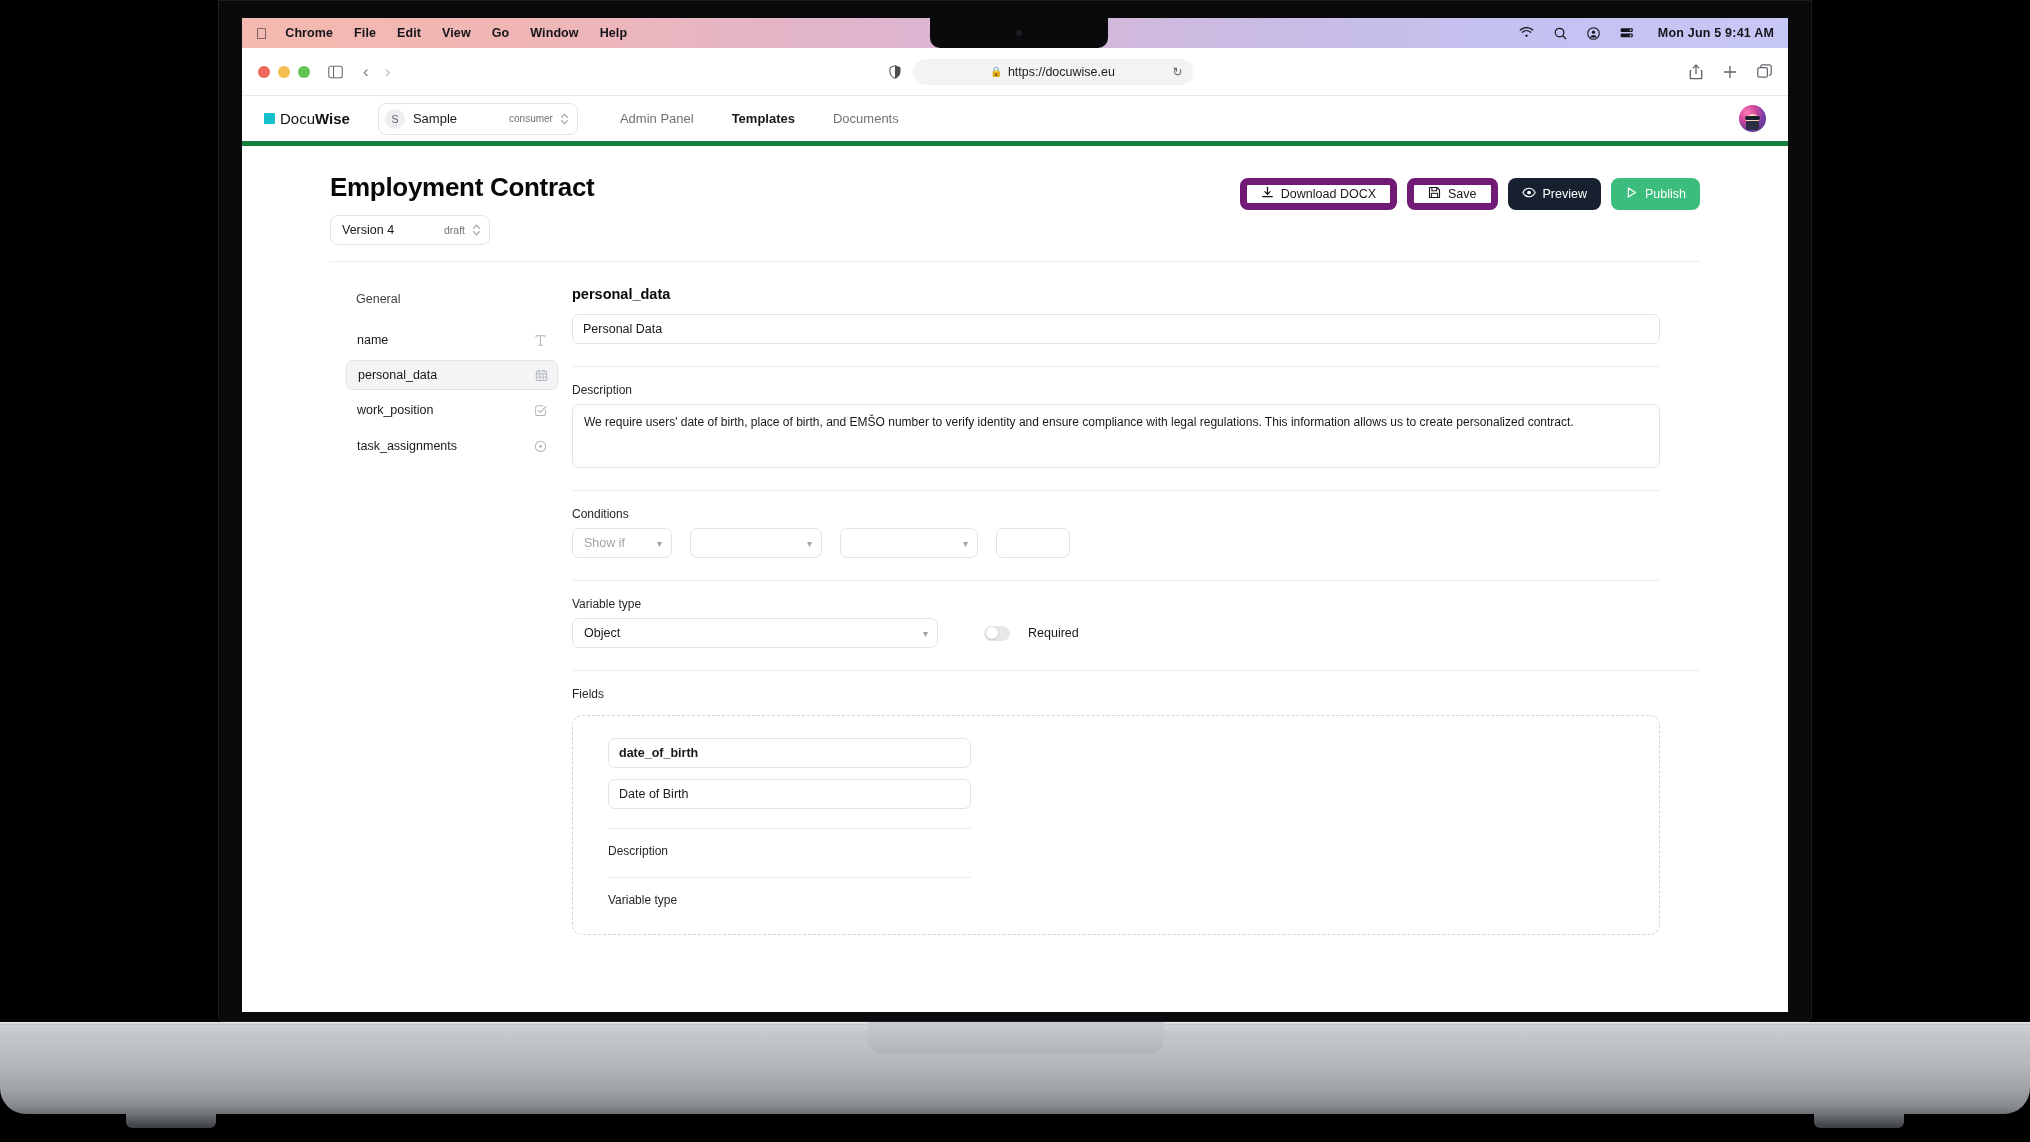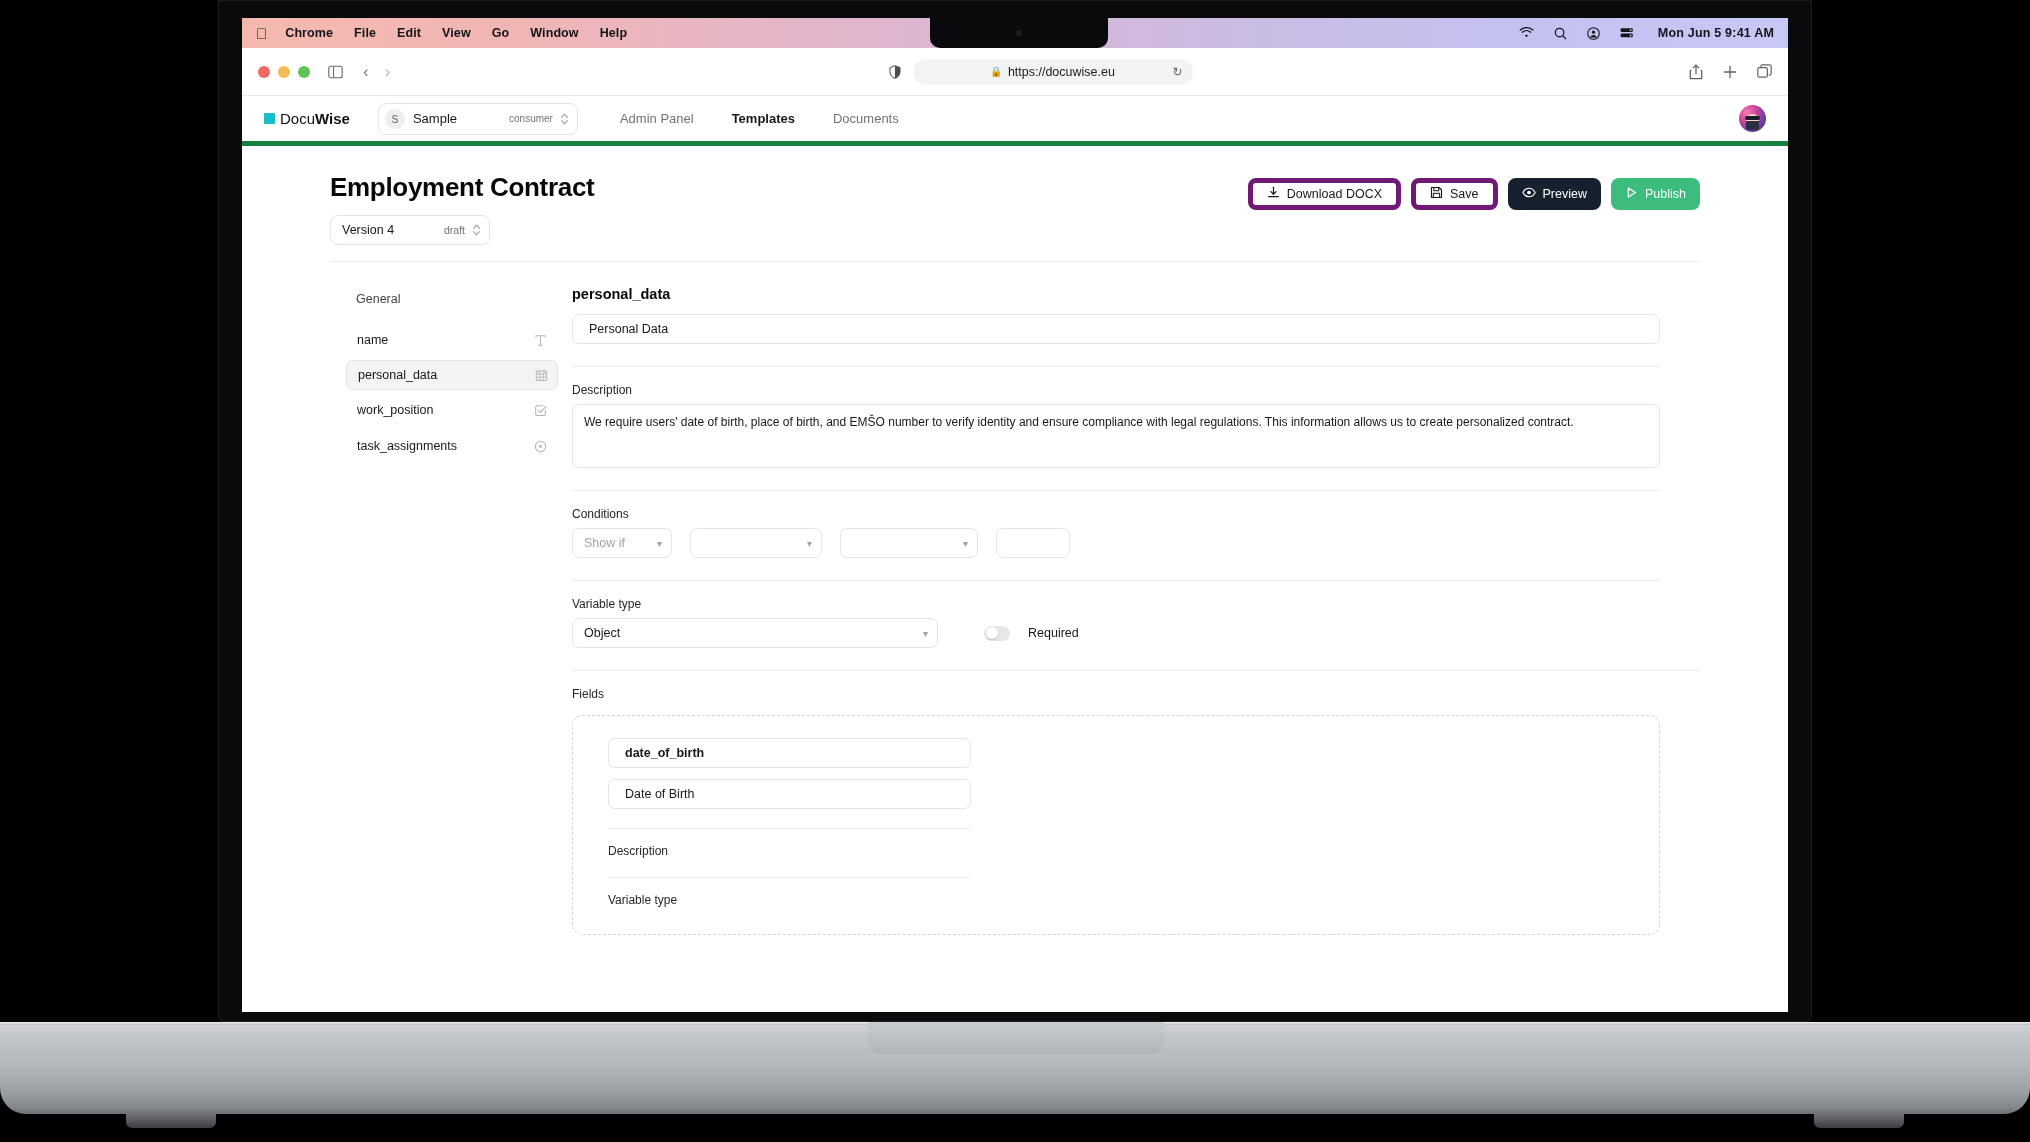--- a/index.html
+++ b/index.html
@@ -159,21 +159,21 @@
   
   .content { padding: 26px 0 0 0; height: calc(100% - 50px); overflow:hidden; position:relative; }
   .inner { padding: 0 88px; }
   .title { font-size:26px; font-weight:700; color:#09090b; letter-spacing:-.3px; }
   .title-row { display:flex; align-items:flex-start; justify-content:space-between; }
   .actions { display:flex; gap:10px; align-items:center; padding-top: 6px;}
   .btn {
     height:32px; border-radius:8px; display:flex; align-items:center; gap:7px;
     padding: 0 14px; font-size:12.5px; cursor:pointer; white-space:nowrap;
   }
-  .btn.ghost { border:5px solid #701a75; background:#fff; color:#18181b; }
+  .btn.ghost { border:7px solid #701a75; background:#fff; color:#18181b; }
   .btn.dark  { background:#16202f; color:#fff; }
   .btn.green { background:#3dbd7d; color:#fff; }
   .version-sel {
     margin-top: 12px;
     width: 160px; height: 30px; border:1px solid #e4e4e7; border-radius:8px;
     display:flex; align-items:center; padding: 0 8px 0 11px; background:#fff;
   }
   .version-sel .lbl { font-size:12.5px; color:#18181b; flex:1; }
   .version-sel .st { font-size:10.5px; color:#71717a; margin-right:7px;}
   .version-sel .chev { font-size:9px; color:#a1a1aa; line-height:1; display:flex; flex-direction:column; }
@@ -189,21 +189,21 @@
   }
   .var-item.sel { background:#f3f4f6; }
   .var-item .ic { color:#b2b5ba; display:flex; align-items:center; }
 
   .right-col { flex:1; padding-left: 14px; padding-right: 40px; }
   .section-title { font-size:14.5px; font-weight:700; color:#09090b; }
   .fld-label { font-size:12px; color:#27272a; margin-bottom:7px; }
   .inp {
     width: 100%; height: 30px; border:1px solid #e4e4e7; border-radius:7px;
     background:#fff; font-size:12.5px; color:#18181b;
-    display:flex; align-items:center; padding: 0 16px;
+    display:flex; align-items:center; padding: 0 10px;
   }
   .inp.mono-b { font-weight:700; }
   .ta {
     width:100%; height:64px; border:1px solid #e4e4e7; border-radius:7px;
     background:#fff; font-size:12px; color:#18181b; line-height:1.45;
     padding: 9px 11px;
   }
   .divider { height:1px; background:#ececec; }
   .cond-row { display:flex; gap:18px; }
   .sel {

